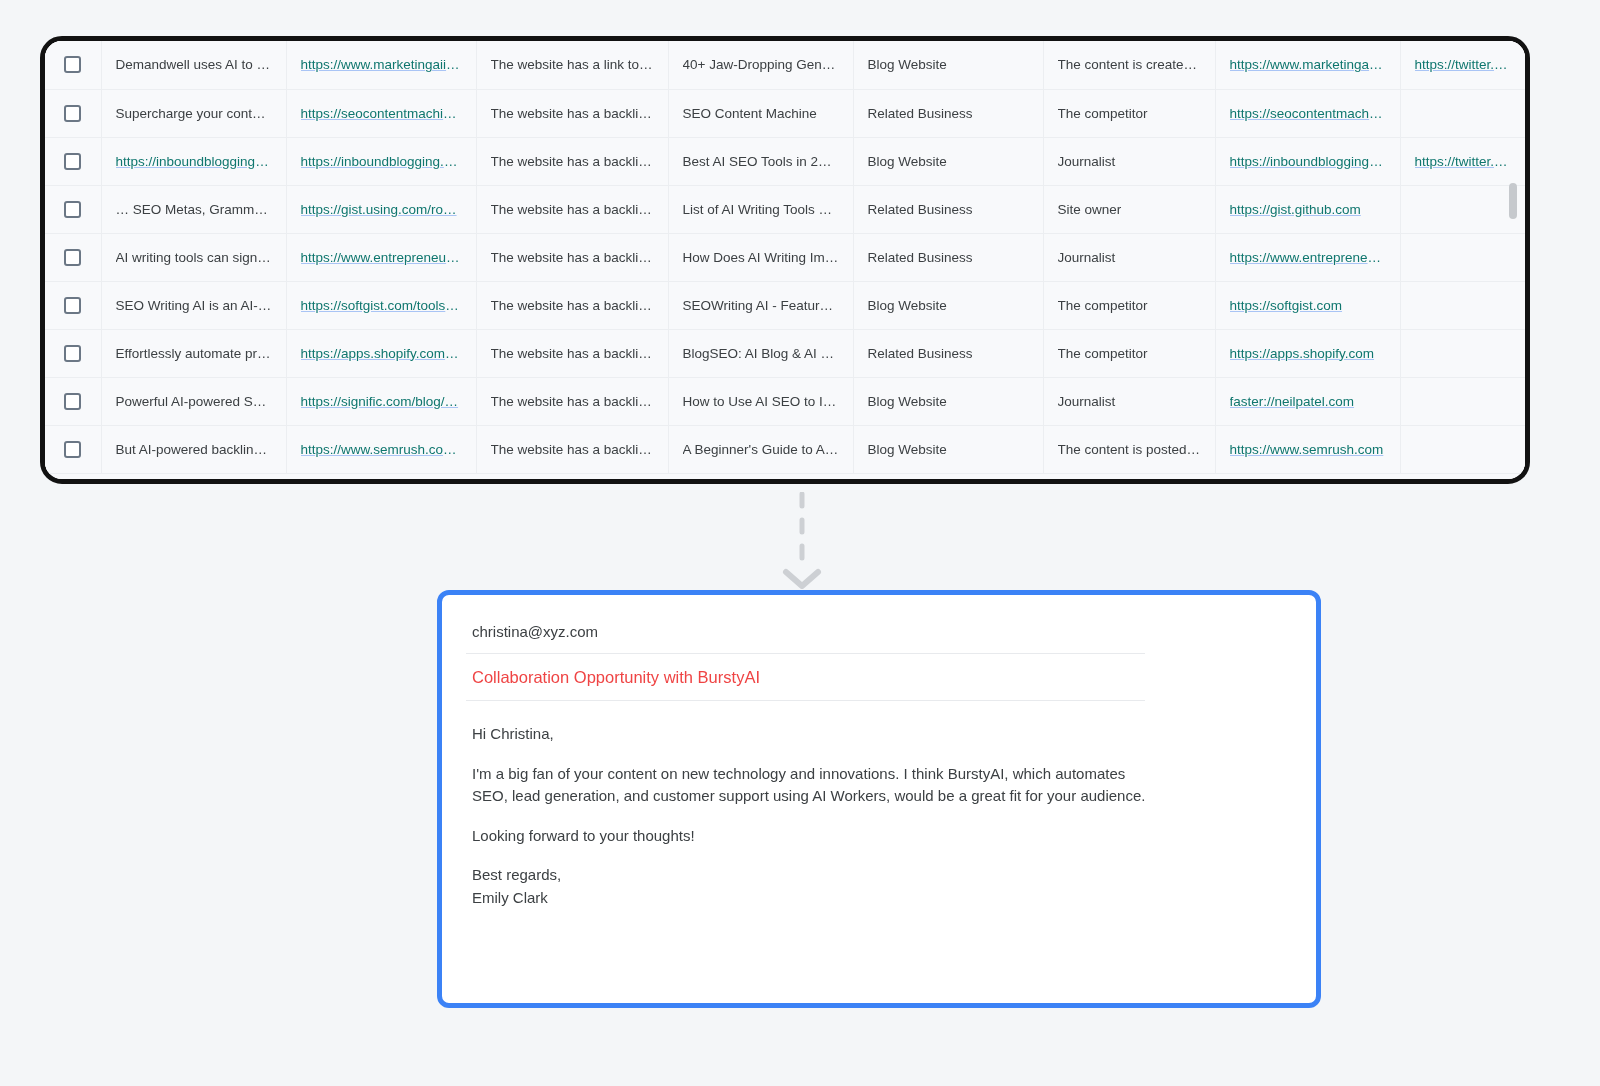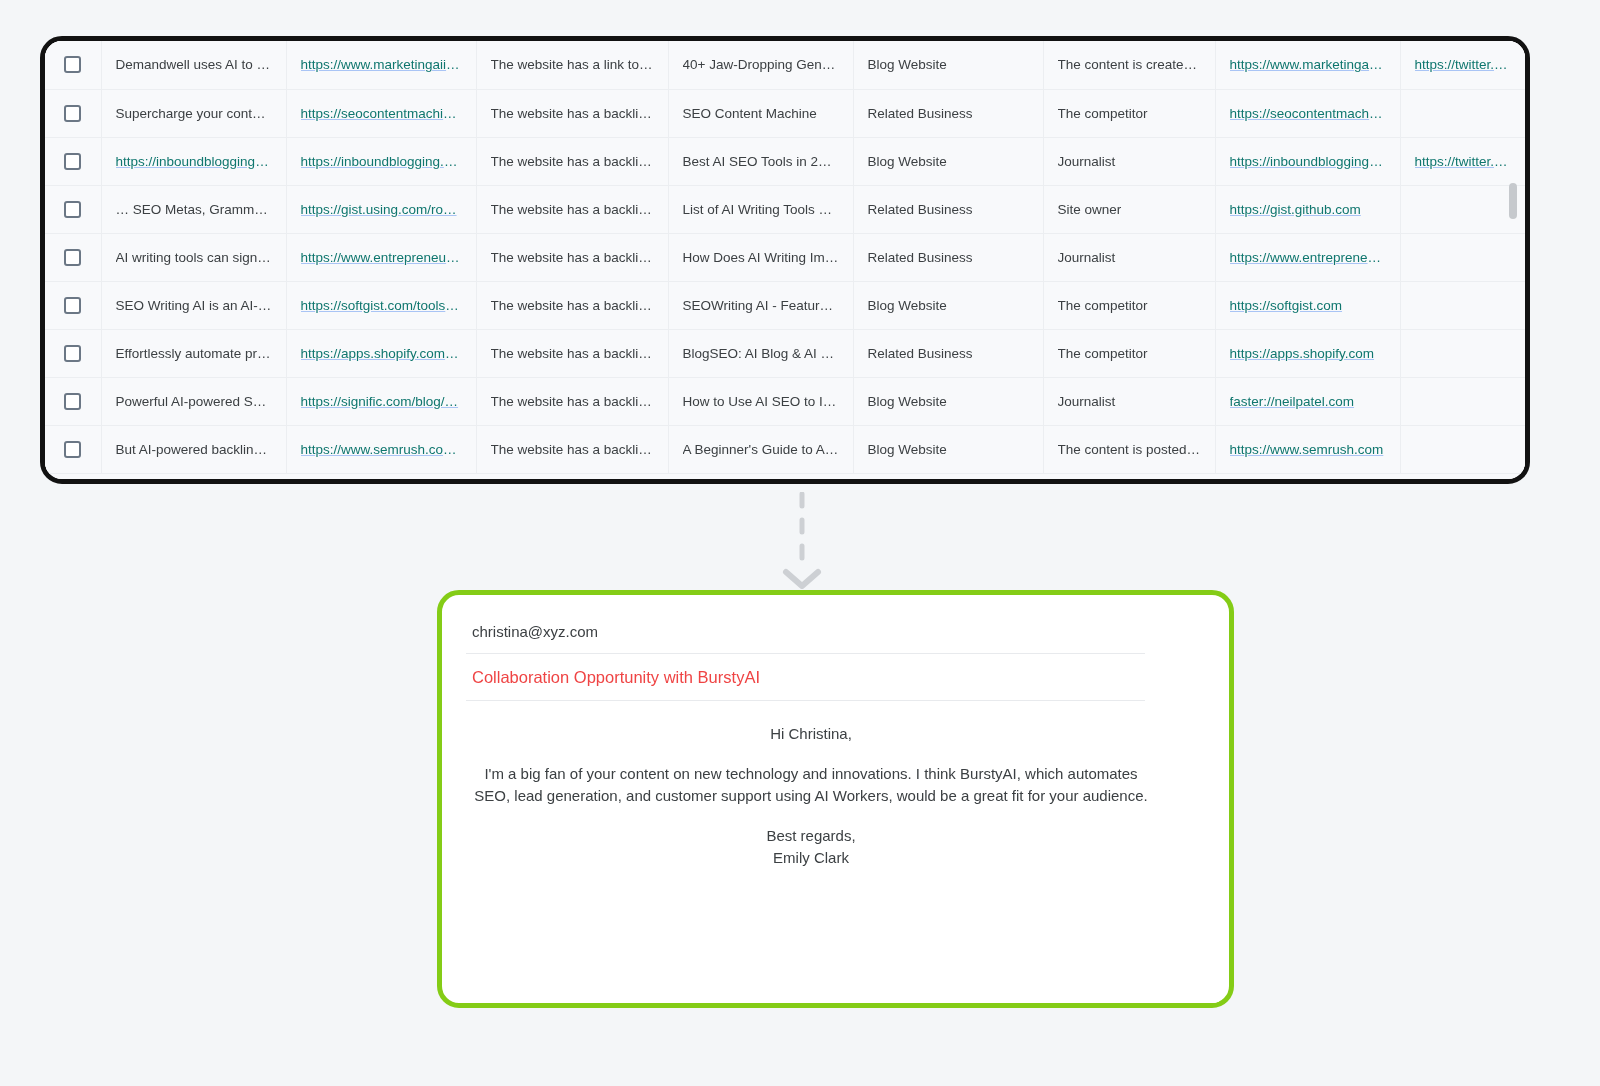--- a/index.html
+++ b/index.html
@@ -130,25 +130,25 @@
     top: 492px;
     width: 44px;
     height: 100px;
   }
 
   
   #email-card {
     position: absolute;
     left: 437px;
     top: 590px;
-    width: 797px;
+    width: 884px;
     height: 418px;
     background: #ffffff;
-    border: 5px solid #84cc16;
-    border-radius: 22px;
+    border: 5px solid #3b82f6;
+    border-radius: 12px;
     box-sizing: border-box;
     overflow: hidden;
   }
 
   #email-inner {
     position: absolute;
     left: 16px;
     top: 14px;
     right: 10px;
     bottom: 0;
@@ -178,21 +178,20 @@
     padding: 22px 6px 0 6px;
     width: 690px;
     box-sizing: border-box;
     font-size: 15px;
     line-height: 22.5px;
     color: #3c4043;
   }
 
   #email-body p {
     margin: 0 0 17px 0;
-    text-align: center;
   }
 
   #email-body p.signature {
     margin-bottom: 8px;
   }
 </style>
 </head>
 <body>
 
 <div id="stage">
@@ -471,20 +470,21 @@
   <div id="email-card">
     <div id="email-inner">
 
       <div class="email-field">christina@xyz.com</div>
 
       <div class="email-subject">Collaboration Opportunity with BurstyAI</div>
 
       <div id="email-body">
         <p>Hi Christina,</p>
         <p>I'm a big fan of your content on new technology and innovations. I think BurstyAI, which automates SEO, lead generation, and customer support using AI Workers, would be a great fit for your audience.</p>
+        <p>Looking forward to your thoughts!</p>
         <p class="signature">
           <span>Best regards,</span><br>
           <span>Emily Clark</span>
         </p>
       </div>
 
     </div>
   </div>
 
 </div>

